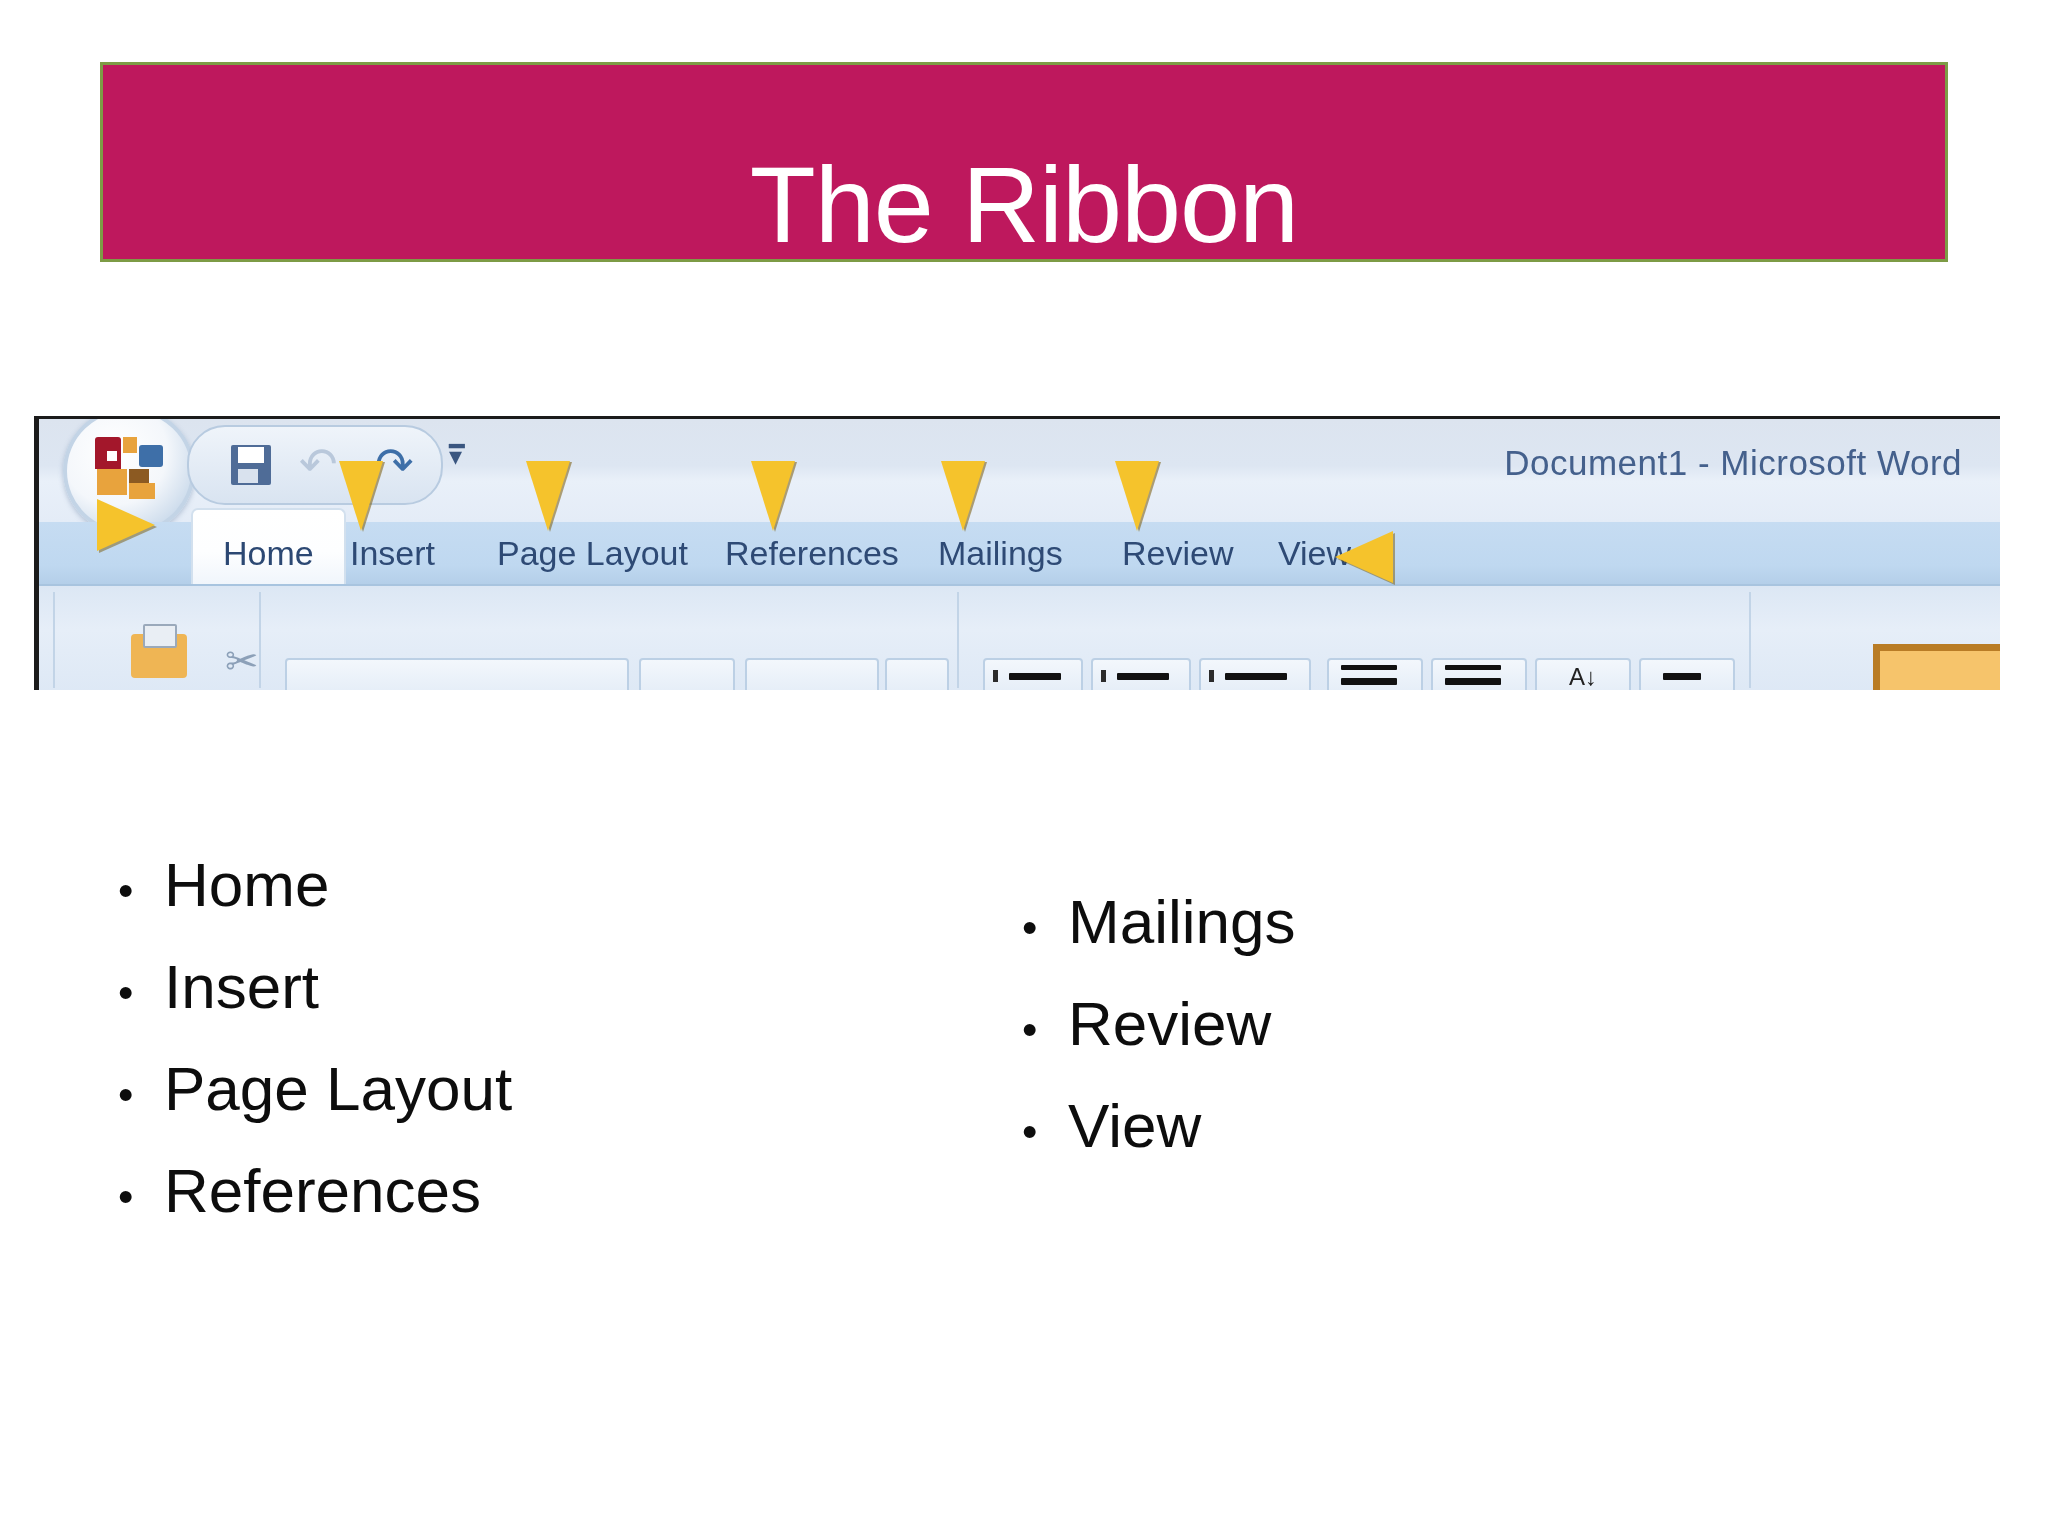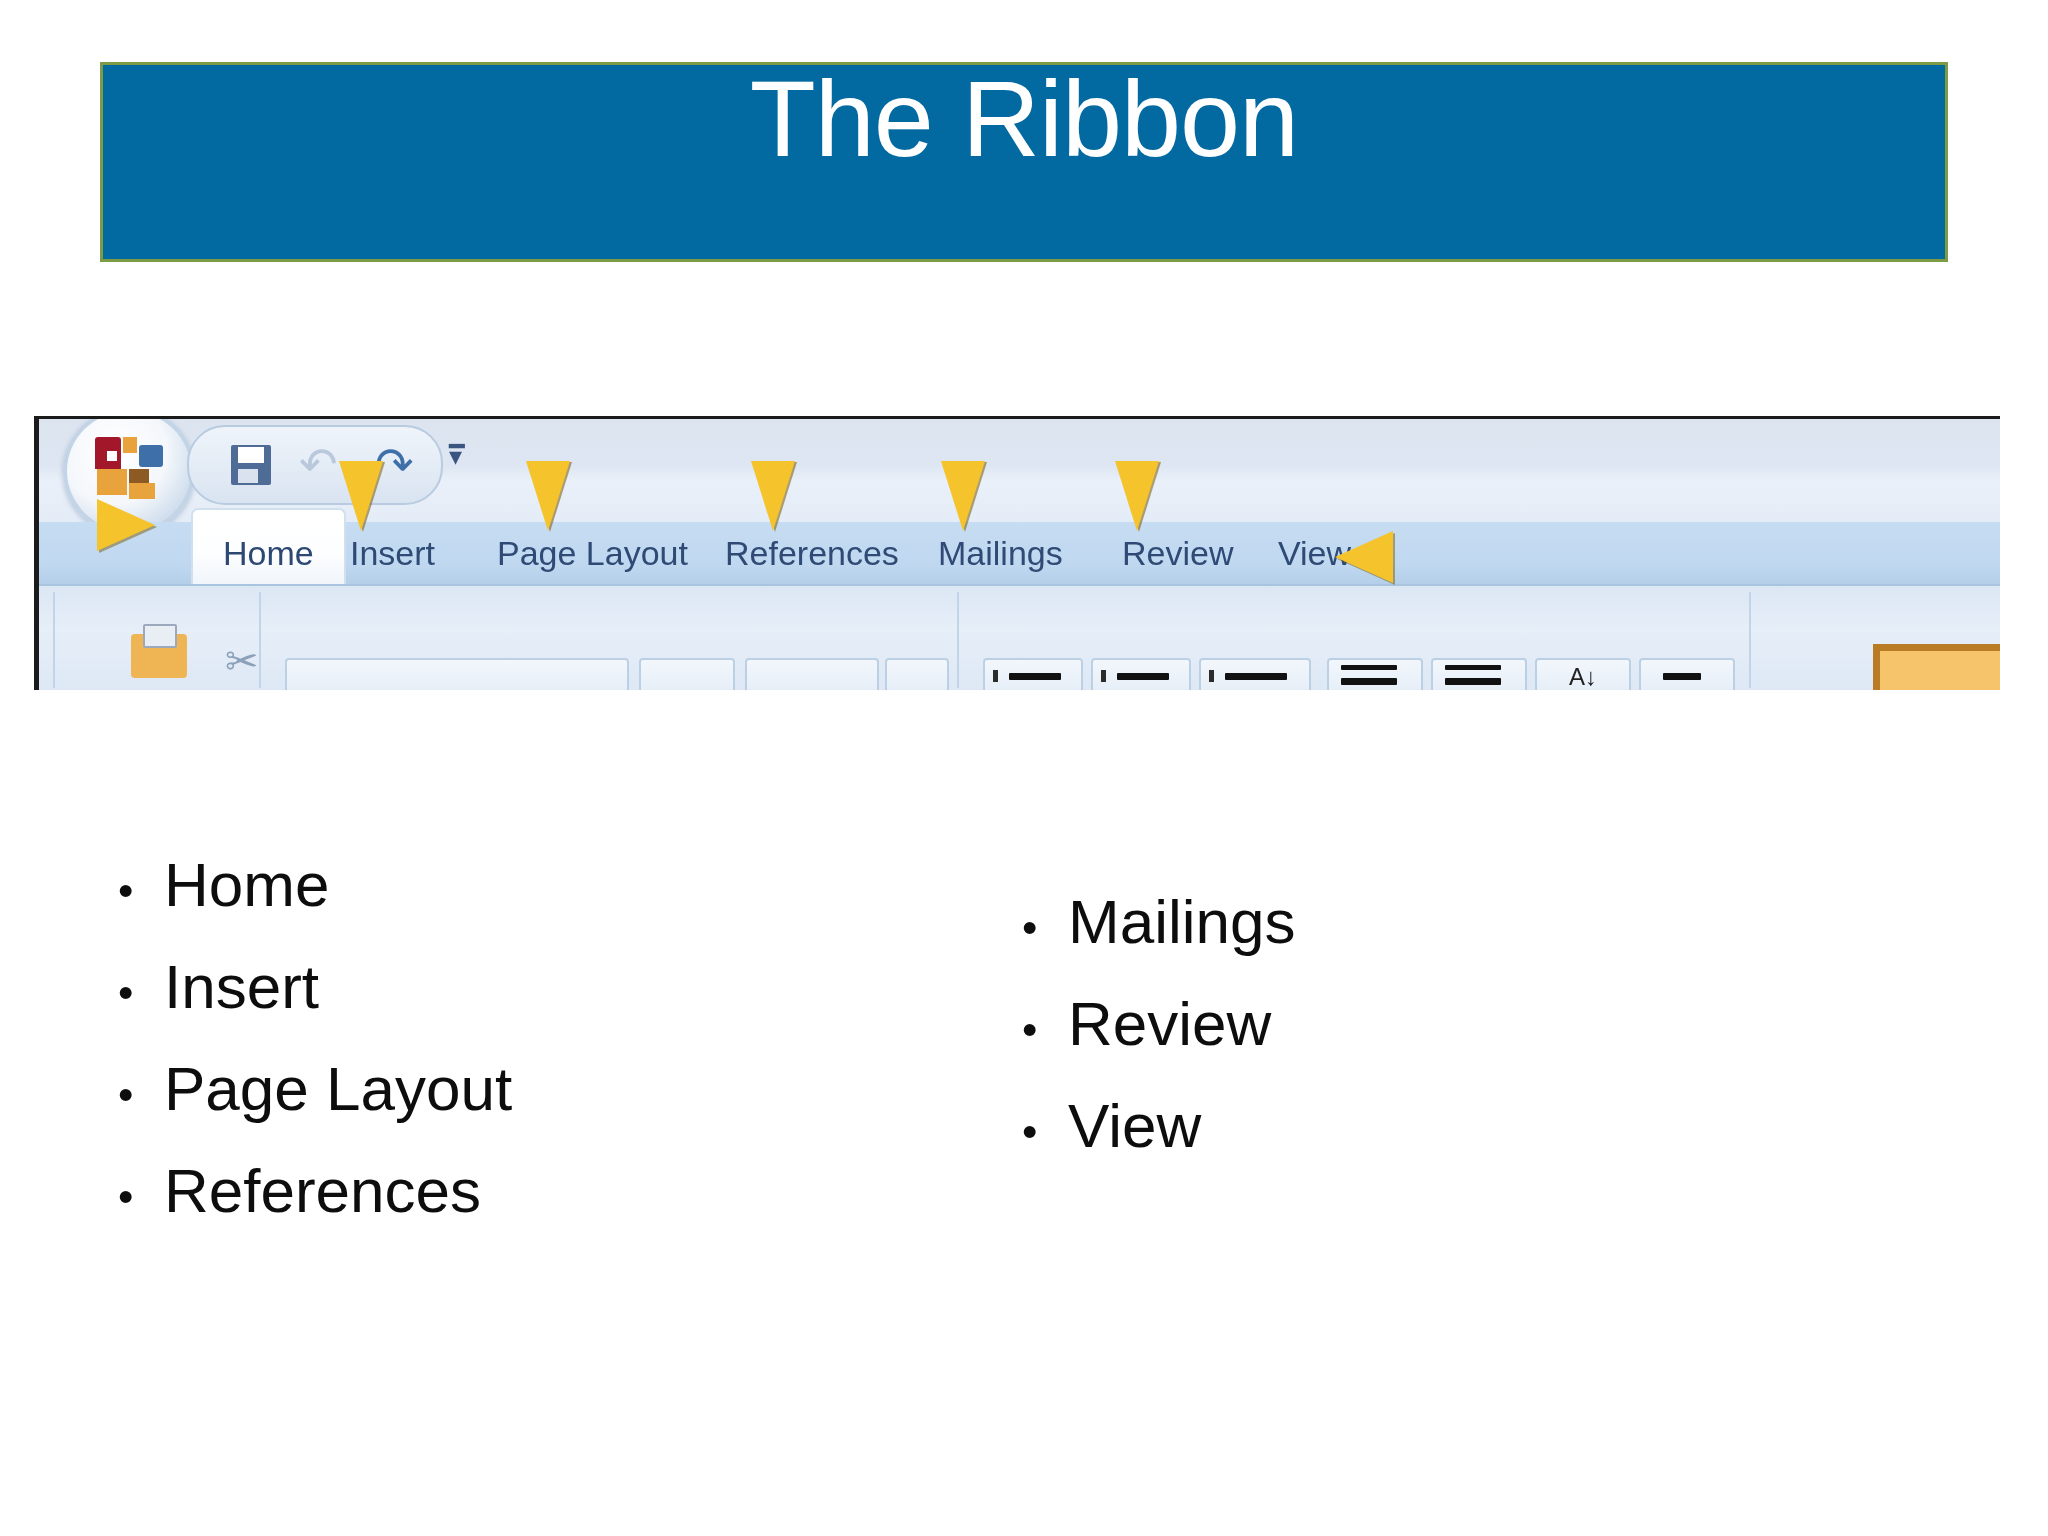--- a/index.html
+++ b/index.html
@@ -15,25 +15,25 @@
     font-family: "Liberation Sans", sans-serif;
   }
 
   
   #title-banner {
     position: absolute;
     left: 100px;
     top: 62px;
     width: 1848px;
     height: 200px;
-    background: #0369a1;
+    background: #be185d;
     border: 3px solid #7D9B45;
     box-sizing: border-box;
     display: flex;
-    align-items: flex-start;
+    align-items: flex-end;
     justify-content: center;
   }
   #title-text {
     color: #FFFFFF;
     font-family: "Liberation Sans", sans-serif;
     font-size: 108px;
     font-weight: 400;
     line-height: 1;
     letter-spacing: -1px;
     white-space: nowrap;
@@ -273,20 +273,21 @@
       <span class="qat-save"></span>
       <span class="qat-undo">↶</span>
       <span class="qat-caret"></span>
       <span class="qat-redo">↷</span>
     </div>
     <span class="qat-more">
       <span>━</span>
         <span>▾</span>
     </span>
 
+    <div class="word-doc-title">Document1 - Microsoft Word</div>
   </div>
 
   <div class="tabstrip">
     <div class="tab active" style="left:152px; padding:0 30px;">Home</div>
     <div class="tab" style="left:285px; padding:0 26px;">Insert</div>
     <div class="tab" style="left:432px; padding:0 26px;">Page Layout</div>
     <div class="tab" style="left:660px; padding:0 26px;">References</div>
     <div class="tab" style="left:873px; padding:0 26px;">Mailings</div>
     <div class="tab" style="left:1057px; padding:0 26px;">Review</div>
     <div class="tab" style="left:1213px; padding:0 26px;">View</div>

